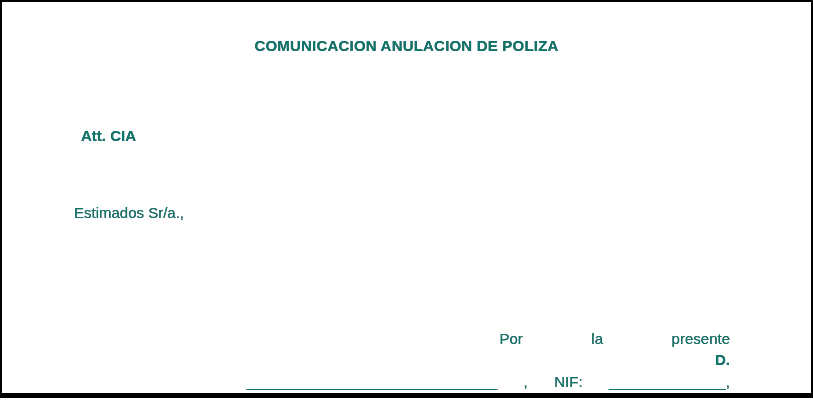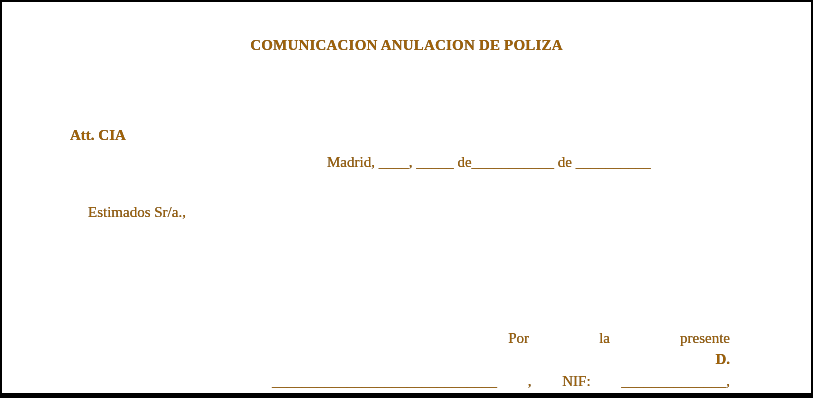--- a/index.html
+++ b/index.html
@@ -10,48 +10,47 @@
   }
   .page {
     position: relative;
     width: 813px; height: 398px;
     background: #ffffff;
     border: 2px solid #000000;
     border-bottom-width: 5px;
     overflow: hidden;
   }
   .txt {
-    color: #a16207;
+    color: #0f766e;
     font-size: 15px;
     text-shadow: 0 0 0.6px rgba(0,0,0,0.7); 
     white-space: pre-wrap;
-    font-family: Liberation Serif, serif;
   }
   .doc-title {
     position: absolute;
     top: 35px; left: 0; right: 0;
     text-align: center;
     font-weight: bold;
     font-size: 15px;
     letter-spacing: 0.2px;
   }
   .att-block {
     position: absolute;
-    top: 81px; left: 68px;
+    top: 81px; left: 79px;
     font-weight: bold;
     line-height: 21px;
     text-align: right;
   }
   .date-line {
     position: absolute;
     top: 152px; left: 325px;
   }
   .salutation {
     position: absolute;
-    top: 202px; left: 86px;
+    top: 202px; left: 72px;
   }
   .body-par {
     position: absolute;
     top: 261px; left: 86px;
     width: 642px;
     line-height: 21.6px;
   }
   .jline {
     text-align: justify;
     text-align-last: justify;
@@ -63,21 +62,20 @@
 <body>
 
 <div class="page">
 
   <div class="doc-title txt">COMUNICACION ANULACION DE POLIZA</div>
 
   <div class="att-block txt">
     <div>Att. CIA</div>
   </div>
 
-  <div class="date-line txt">Madrid, ____, _____ de___________ de __________</div>
 
   <div class="salutation txt">Estimados Sr/a.,</div>
 
   <div class="body-par txt">
     <div class="jline">
       <span>Por la presente</span>
       <b>D.</b>
       <span>______________________________ , NIF: ______________,</span>
     </div>
     

